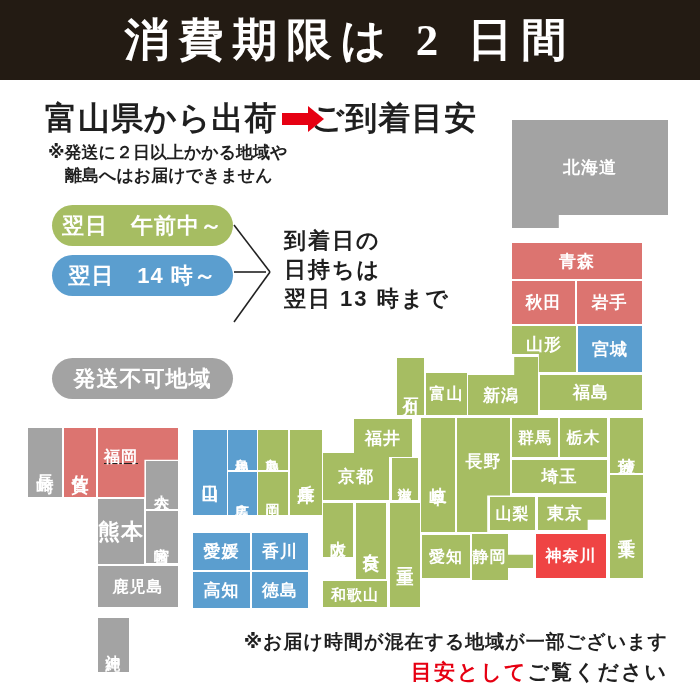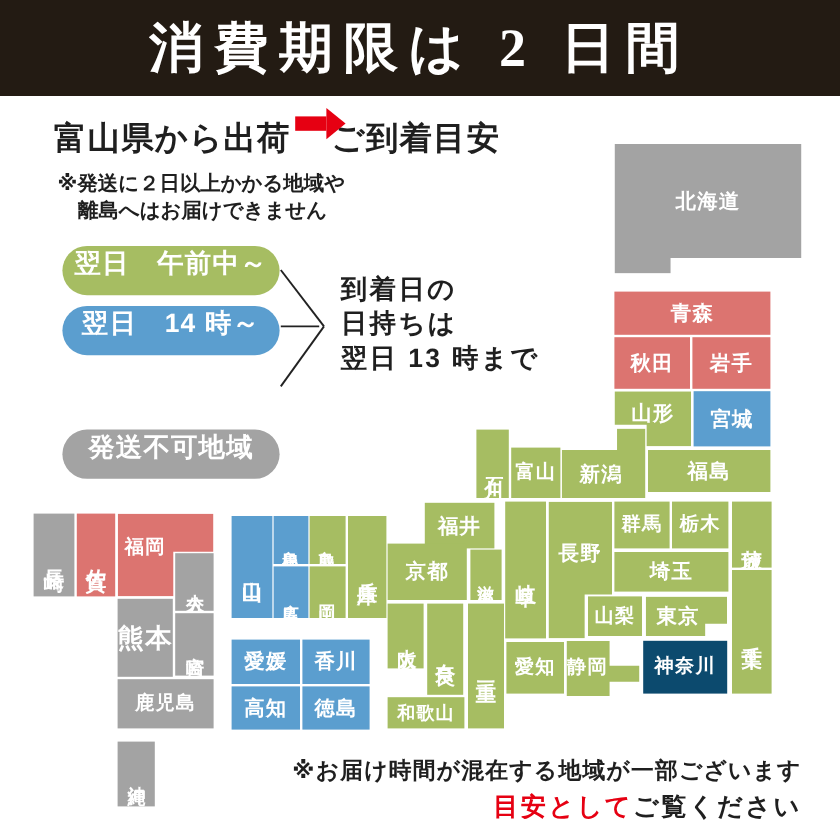--- a/index.html
+++ b/index.html
@@ -6,31 +6,31 @@
   #stage{position:relative;width:700px;height:700px;background:#fff;overflow:hidden;
          font-family:"Liberation Sans","DejaVu Sans",sans-serif;color:#1f1f1f;}
 
   
   .header{position:absolute;left:0;top:0;width:700px;height:80px;background:#231b13;
           display:flex;align-items:center;justify-content:center;}
   .header .title{color:#fff;font-family:"Liberation Serif","DejaVu Serif",serif;
                  font-weight:bold;font-size:45px;letter-spacing:9px;white-space:nowrap;}
 
   
-  .intro{position:absolute;left:45px;top:97px;display:flex;align-items:flex-start;gap:4px;
-         font-size:27px;font-weight:bold;letter-spacing:1px;white-space:nowrap;}
+  .intro{position:absolute;left:45px;top:97px;display:flex;align-items:center;gap:4px;
+         font-size:32px;font-weight:bold;letter-spacing:1px;white-space:nowrap;}
   .arrow-shape{display:inline-block;position:relative;width:26px;height:12px;background:#e60012;}
   .arrow-shape:after{content:"";position:absolute;left:26px;top:-7px;border-left:16px solid #e60012;
          border-top:13px solid transparent;border-bottom:13px solid transparent;}
   .intro-note{position:absolute;left:48px;top:141px;font-size:17px;font-weight:bold;line-height:23px;}
   .intro-note .l2{padding-left:17px;}
 
   
   .legend-box{position:absolute;left:52px;width:181px;height:41px;border-radius:21px;
-              display:flex;align-items:flex-start;justify-content:center;color:#fff;
+              display:flex;align-items:center;justify-content:center;color:#fff;
               font-weight:bold;font-size:22px;letter-spacing:1px;white-space:nowrap;}
   .shelf-note{position:absolute;left:284px;top:226px;font-size:22px;font-weight:600;
               line-height:29px;letter-spacing:2px;}
   .connector{position:absolute;left:228px;top:204px;}
 
   
   .pref{position:absolute;display:flex;align-items:center;justify-content:center;overflow:visible;}
   .pref .lbl{color:#fff;font-weight:bold;font-size:17px;letter-spacing:1px;line-height:1;white-space:nowrap;}
   .pref .lbl.v{writing-mode:vertical-rl;text-orientation:upright;letter-spacing:2px;}
 
@@ -132,21 +132,21 @@
       </div>
       <div class="pref" style="left: 490px; top: 497px; width: 45px; height: 33px; background: rgb(166, 189, 98);">
         <span class="lbl" style="font-size: 16px;">山梨</span>
       </div>
       <div class="pref" style="left: 538px; top: 497px; width: 68px; height: 33px; background: rgb(166, 189, 98); clip-path: polygon(0px 0px, 100% 0px, 100% 69%, 73% 69%, 73% 100%, 0px 100%);">
         <span class="lbl" style="transform: translate(-7px, 0px);">東京</span>
       </div>
       <div class="pref" style="left: 610px; top: 475px; width: 33px; height: 103px; background: rgb(166, 189, 98);">
         <span class="lbl v">千葉</span>
       </div>
-      <div class="pref" style="left: 536px; top: 534px; width: 70px; height: 44px; background: #0c4a6e;">
+      <div class="pref" style="left: 536px; top: 534px; width: 70px; height: 44px; background: #ef4444;">
         <span class="lbl" style="font-size: 16px;">神奈川</span>
       </div>
       <div class="pref" style="left: 472px; top: 534px; width: 61px; height: 46px; background: rgb(166, 189, 98); clip-path: polygon(0px 0px, 59% 0px, 59% 45%, 100% 45%, 100% 74%, 59% 74%, 59% 100%, 0px 100%);">
         <span class="lbl" style="font-size: 16px; transform: translate(-13px, 0px);">静岡</span>
       </div>
       <div class="pref" style="left: 422px; top: 535px; width: 48px; height: 43px; background: rgb(166, 189, 98);">
         <span class="lbl" style="font-size: 16px;">愛知</span>
       </div>
       <div class="pref" style="left: 421px; top: 418px; width: 34px; height: 114px; background: rgb(166, 189, 98);">
         <span class="lbl v">岐阜</span>
@@ -192,21 +192,21 @@
       </div>
       <div class="pref" style="left: 252px; top: 533px; width: 56px; height: 37px; background: rgb(91, 158, 207);">
         <span class="lbl">香川</span>
       </div>
       <div class="pref" style="left: 193px; top: 572px; width: 57px; height: 36px; background: rgb(91, 158, 207);">
         <span class="lbl">高知</span>
       </div>
       <div class="pref" style="left: 252px; top: 572px; width: 56px; height: 36px; background: rgb(91, 158, 207);">
         <span class="lbl">徳島</span>
       </div>
-      <div class="pref" style="left: 98px; top: 428px; width: 80px; height: 69px; background: rgb(220, 116, 112); clip-path: polygon(0px 0px, 100% 0px, 100% 46%, 58% 46%, 58% 100%, 0px 100%);">
+      <div class="pref" style="left: 98px; top: 428px; width: 80px; height: 69px; background: rgb(220, 116, 112); clip-path: polygon(0px 0px, 100% 0px, 100% 46%, 58% 46%, 58% 100%, 0px 100%); text-decoration: underline;">
         <span class="lbl" style="font-size: 16px; transform: translate(-17px, -6px);">福岡</span>
       </div>
       <div class="pref" style="left: 64px; top: 428px; width: 32px; height: 69px; background: rgb(220, 116, 112);">
         <span class="lbl v">佐賀</span>
       </div>
       <div class="pref" style="left: 28px; top: 428px; width: 34px; height: 69px; background: rgb(163, 163, 163);">
         <span class="lbl v">長崎</span>
       </div>
       <div class="pref" style="left: 146px; top: 461px; width: 32px; height: 48px; background: rgb(163, 163, 163);">
         <span class="lbl v" style="font-size: 15px;">大分</span>

